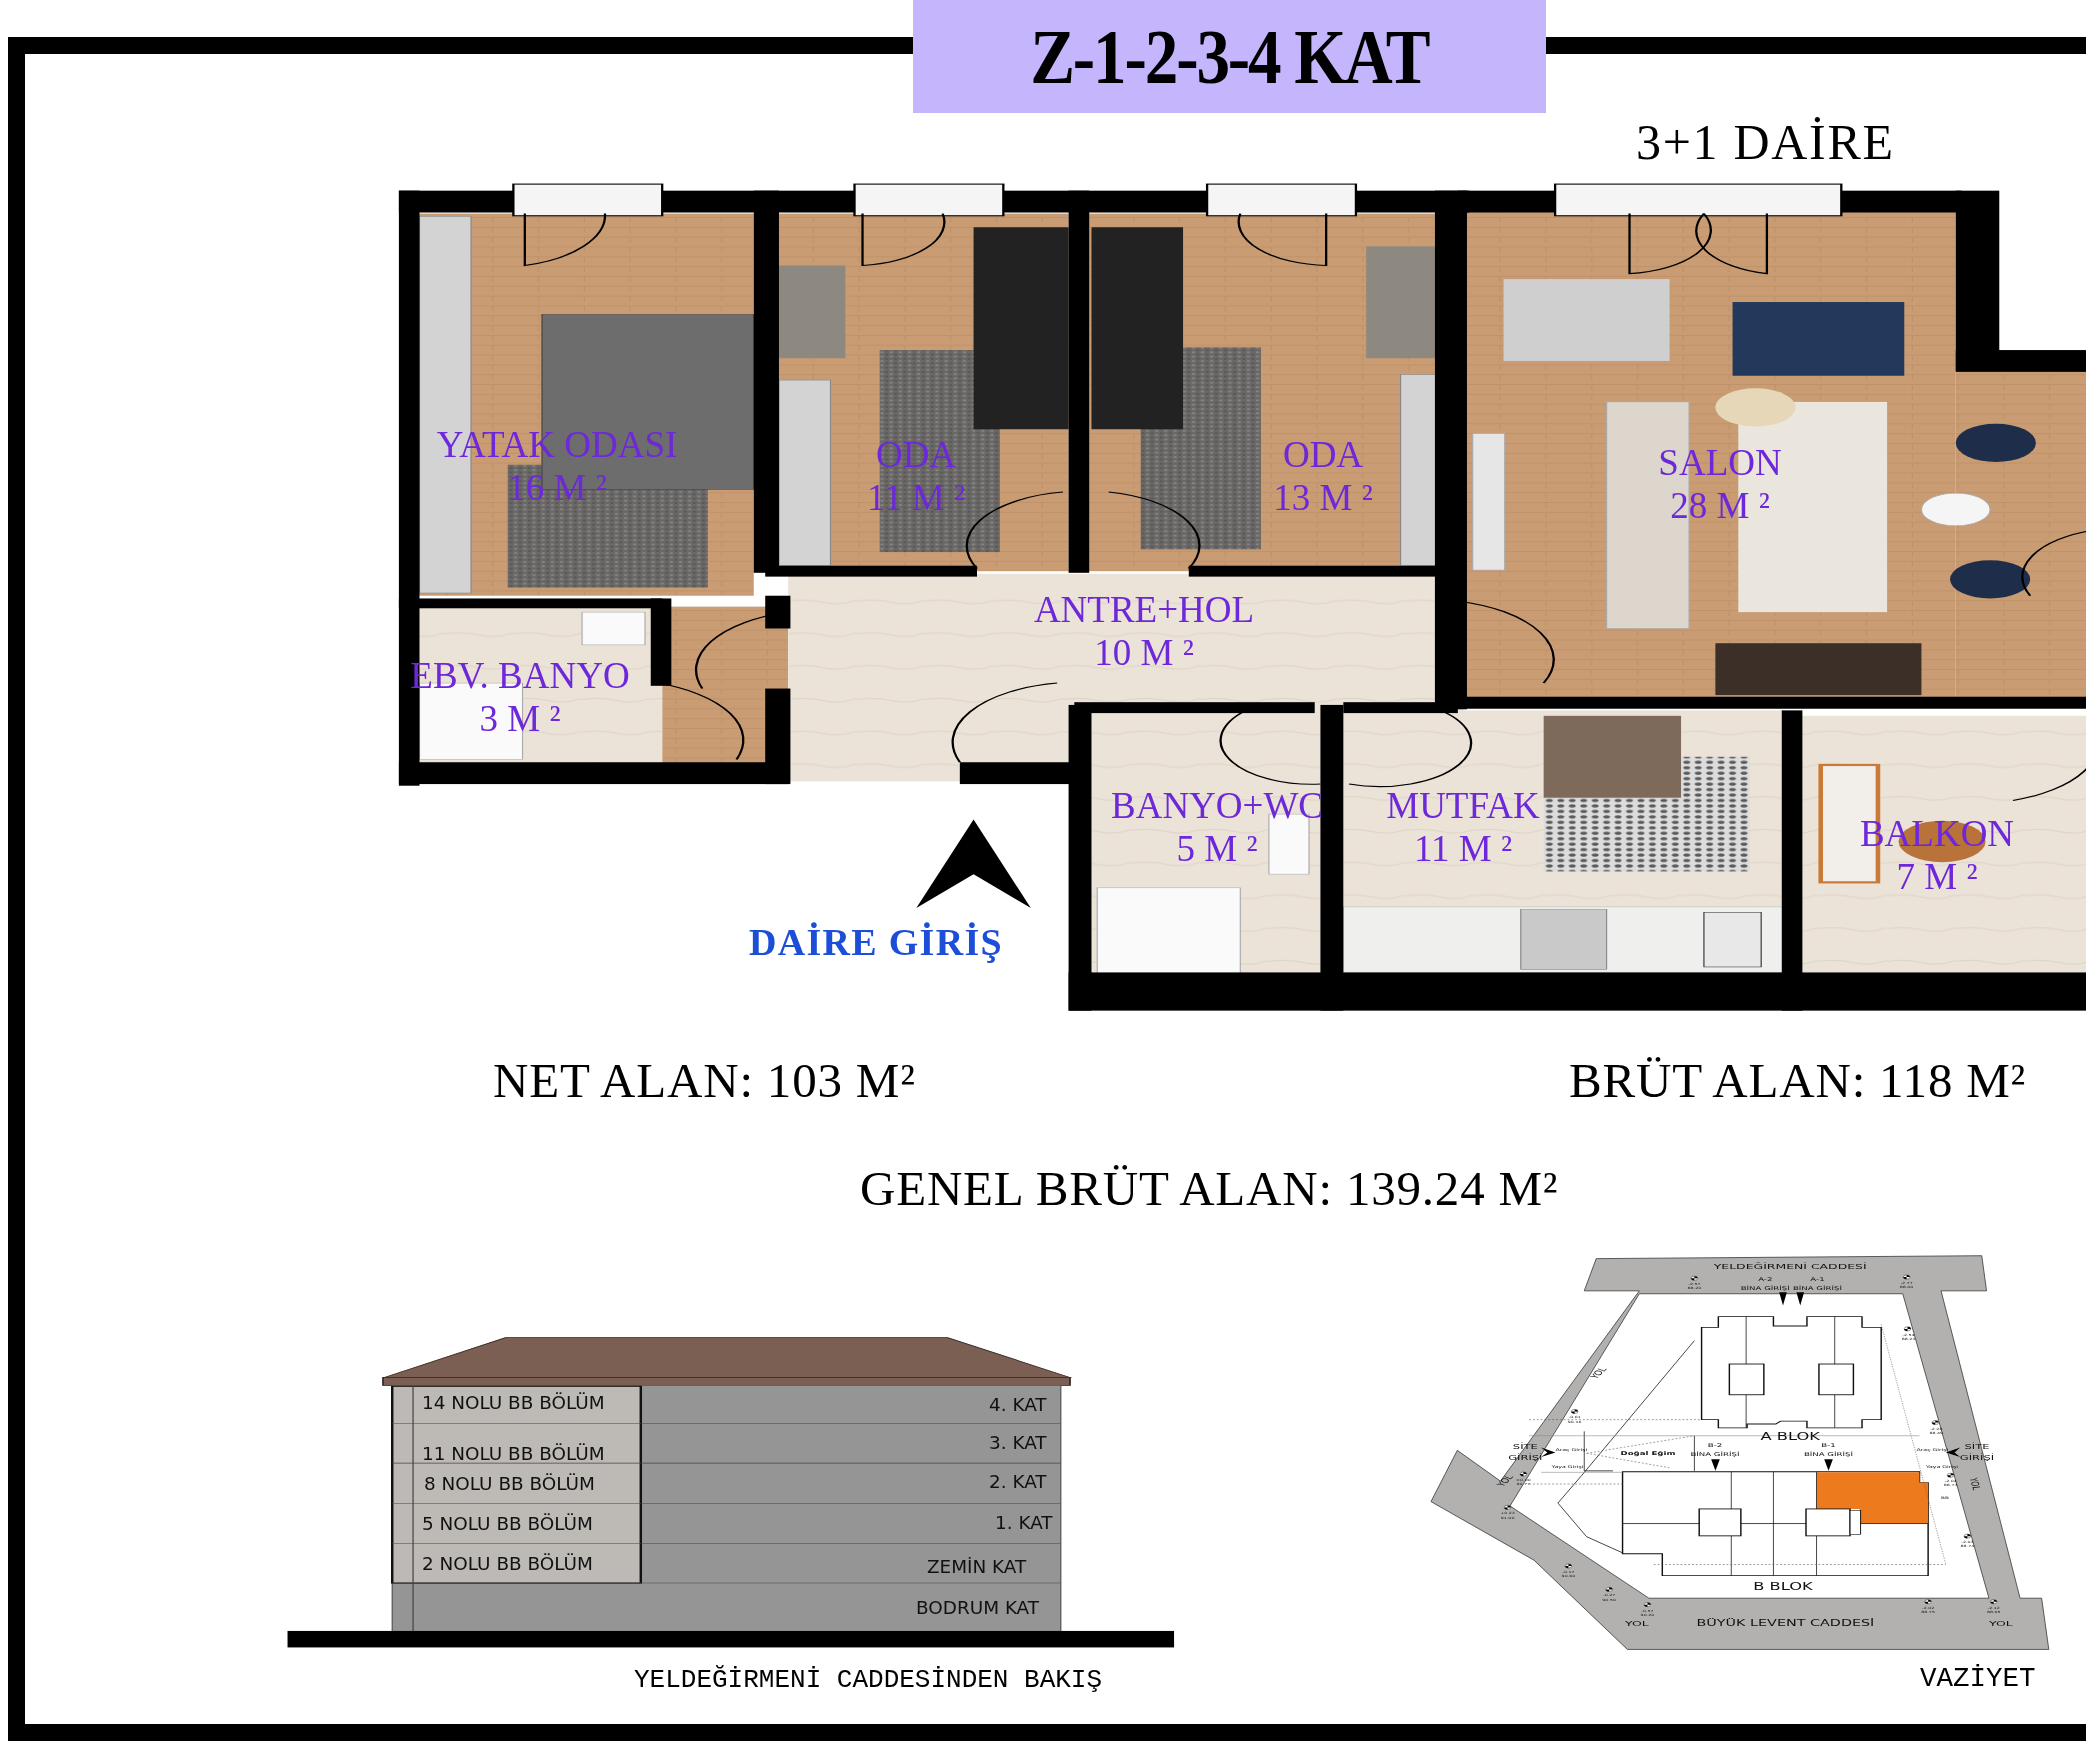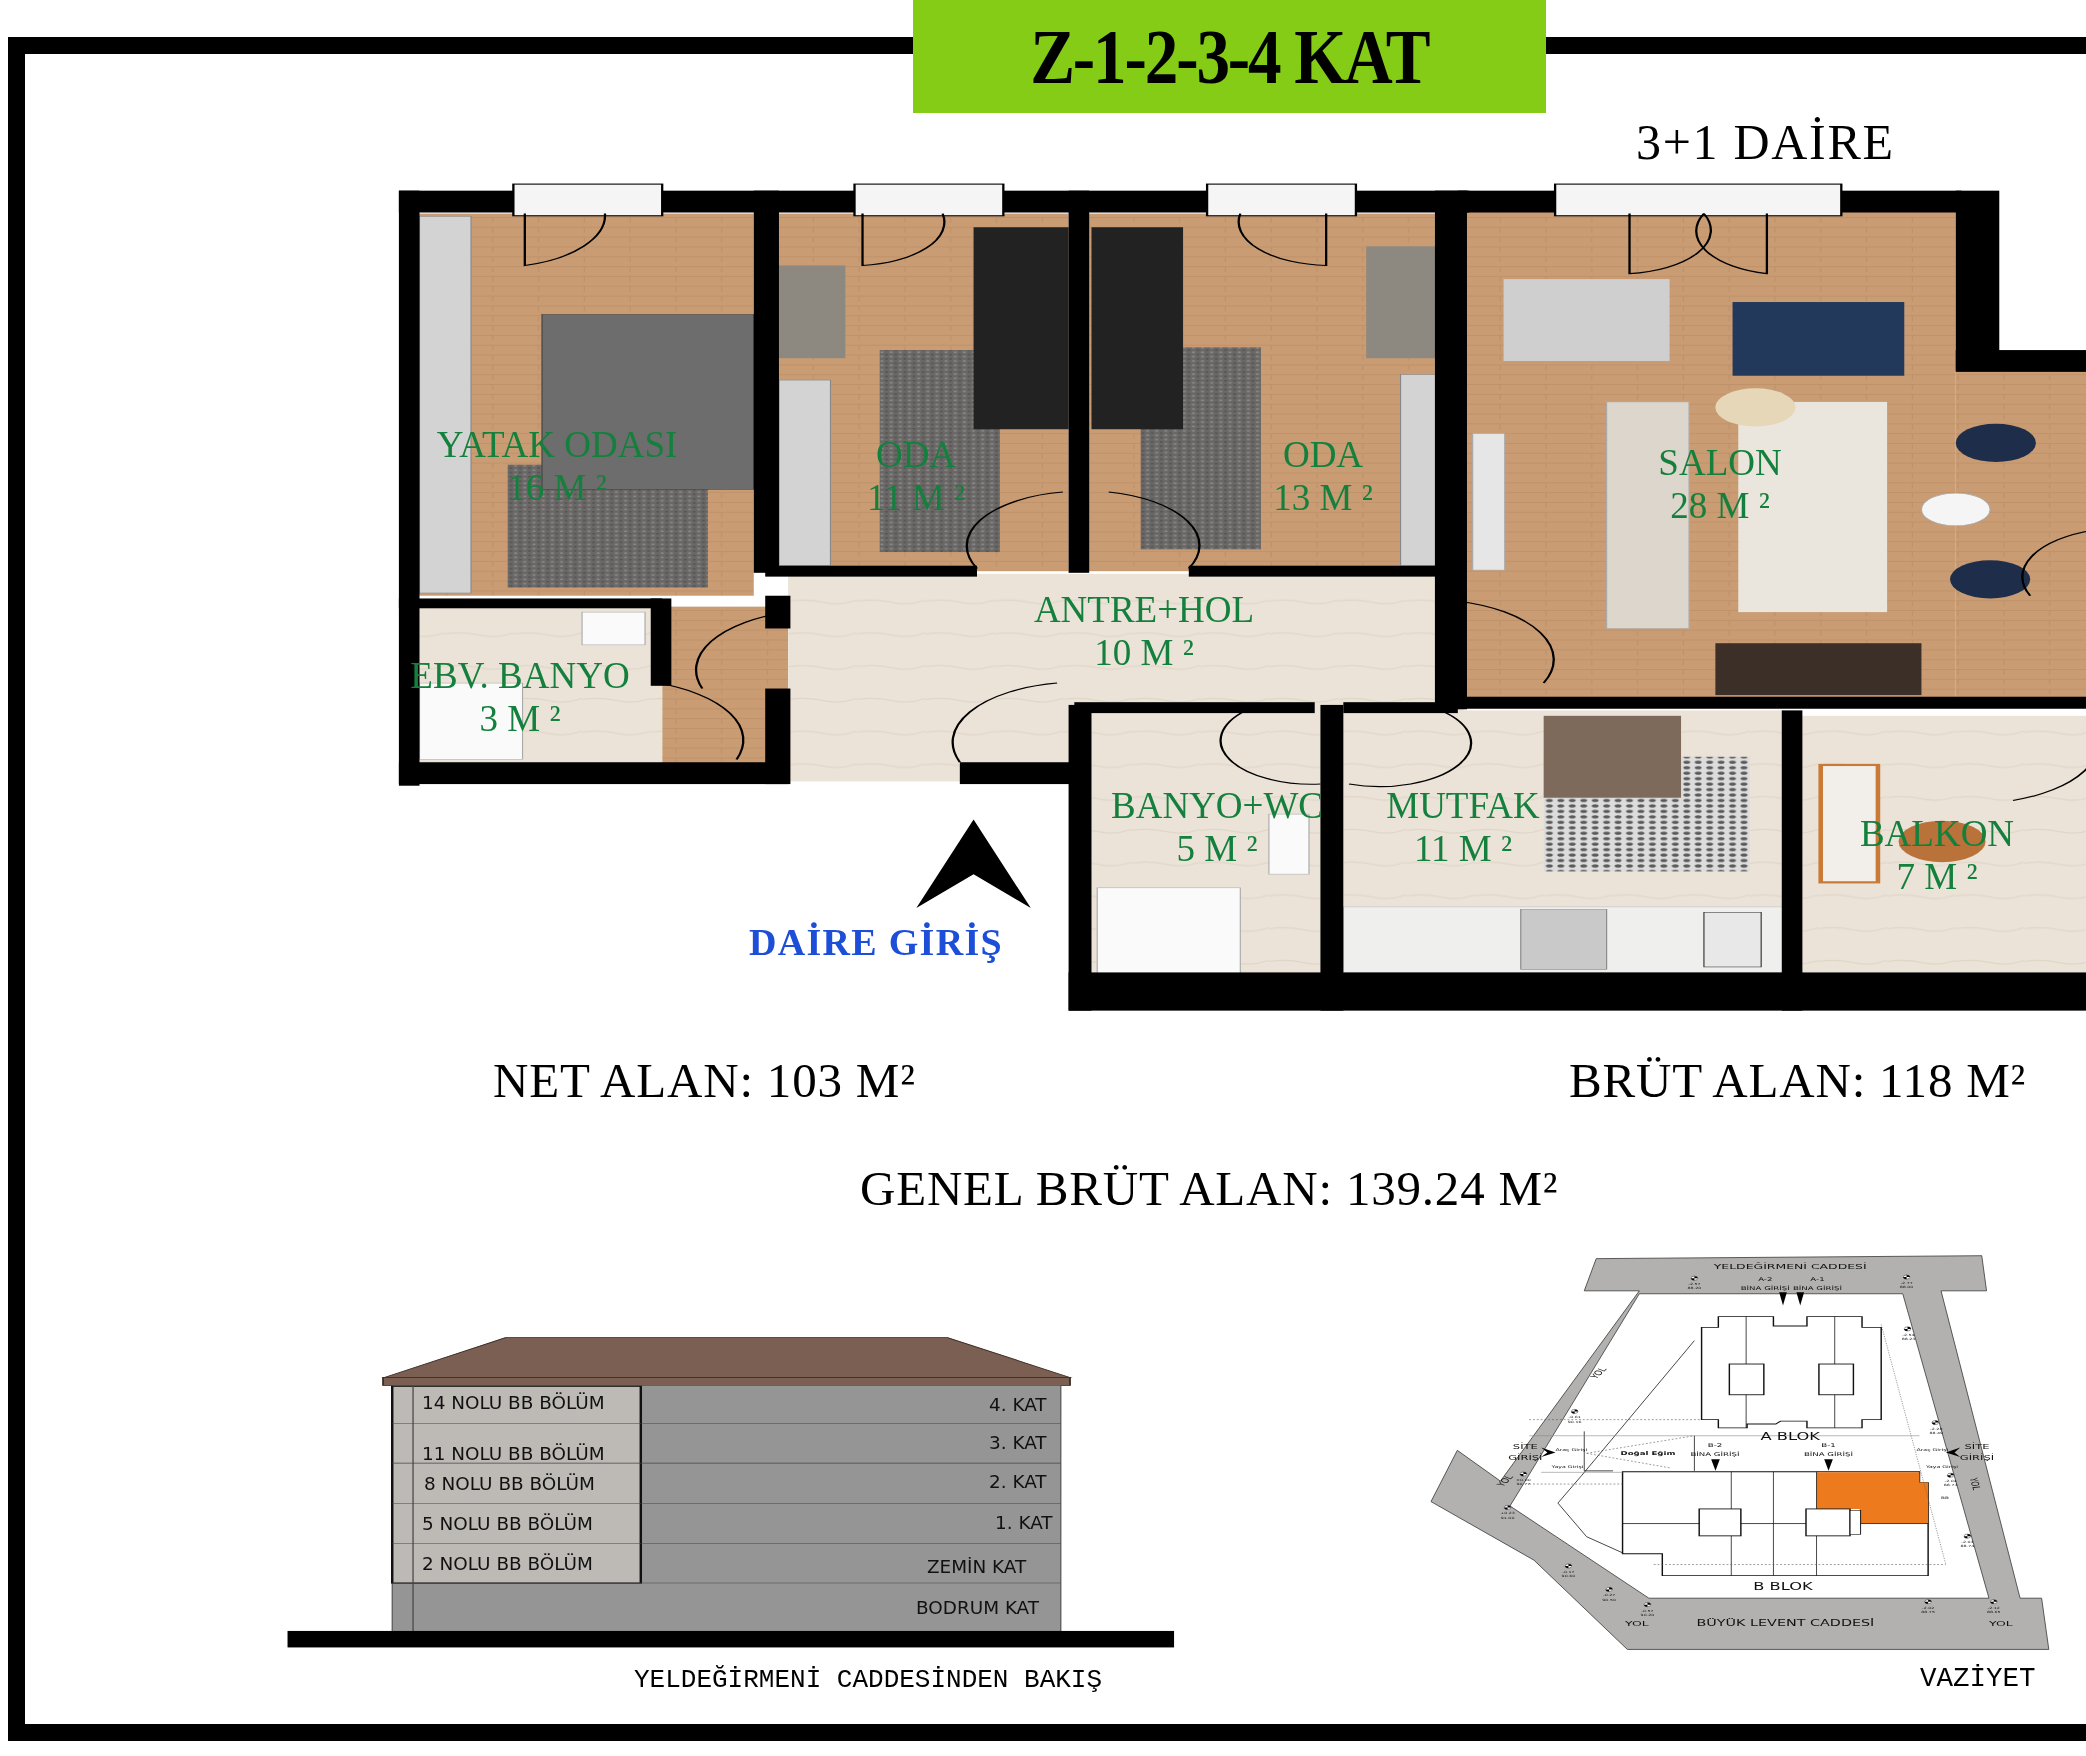--- a/index.html
+++ b/index.html
@@ -1,22 +1,22 @@
 <!DOCTYPE html>
 <html style="font-size:6.7px"><head>
 <meta charset="utf-8">
 <style>
   html,body{margin:0;padding:0;background:#ffffff;}
   body{width:2485px;height:1757px;position:relative;overflow:hidden;font-family:"DejaVu Serif","Liberation Serif",serif;}
   .frame{position:absolute;left:8.3px;top:37px;width:2465px;height:1704px;box-sizing:border-box;border:17.5px solid #000;}
-  .title-box{position:absolute;left:913px;top:0;width:633px;height:113px;background:#84cc16;display:flex;align-items:center;justify-content:center;}
+  .title-box{position:absolute;left:913px;top:0;width:633px;height:113px;background:#c4b5fd;display:flex;align-items:center;justify-content:center;}
   .title-text{font-family:"Liberation Serif","DejaVu Serif",serif;font-weight:bold;font-size:79px;color:#000;letter-spacing:-2.5px;transform:scaleX(0.85);}
   .type-label{position:absolute;left:1636px;top:113px;font-family:"Liberation Serif",serif;font-weight:normal;font-size:50px;color:#000;letter-spacing:1.7px;}
   .svgbox{position:absolute;}
-  .room-label{position:absolute;text-align:center;font-family:"Liberation Serif",serif;color:#15803d;font-size:37px;line-height:1.15;white-space:nowrap;transform:translateX(-50%);}
+  .room-label{position:absolute;text-align:center;font-family:"Liberation Serif",serif;color:#6d28d9;font-size:37px;line-height:1.15;white-space:nowrap;transform:translateX(-50%);}
   .room-label .area{display:block;}
   .area-line{position:absolute;font-family:"Liberation Serif",serif;color:#000;font-size:49px;white-space:nowrap;letter-spacing:0.8px;}
   .entry-label{position:absolute;left:749px;top:920px;font-family:"Liberation Serif",serif;font-weight:bold;font-size:38px;color:#1d4ed8;letter-spacing:1.3px;}
   .caption{position:absolute;font-family:Liberation Mono, monospace;color:#000;white-space:nowrap;}
   .floor-text{position:absolute;font-family:"DejaVu Sans","Liberation Sans",sans-serif;font-size:18.4px;color:#111;white-space:nowrap;}
   .site-text{font-family:"DejaVu Sans","Liberation Sans",sans-serif;fill:#111;}
 </style>
 </head>
 <body>
 

